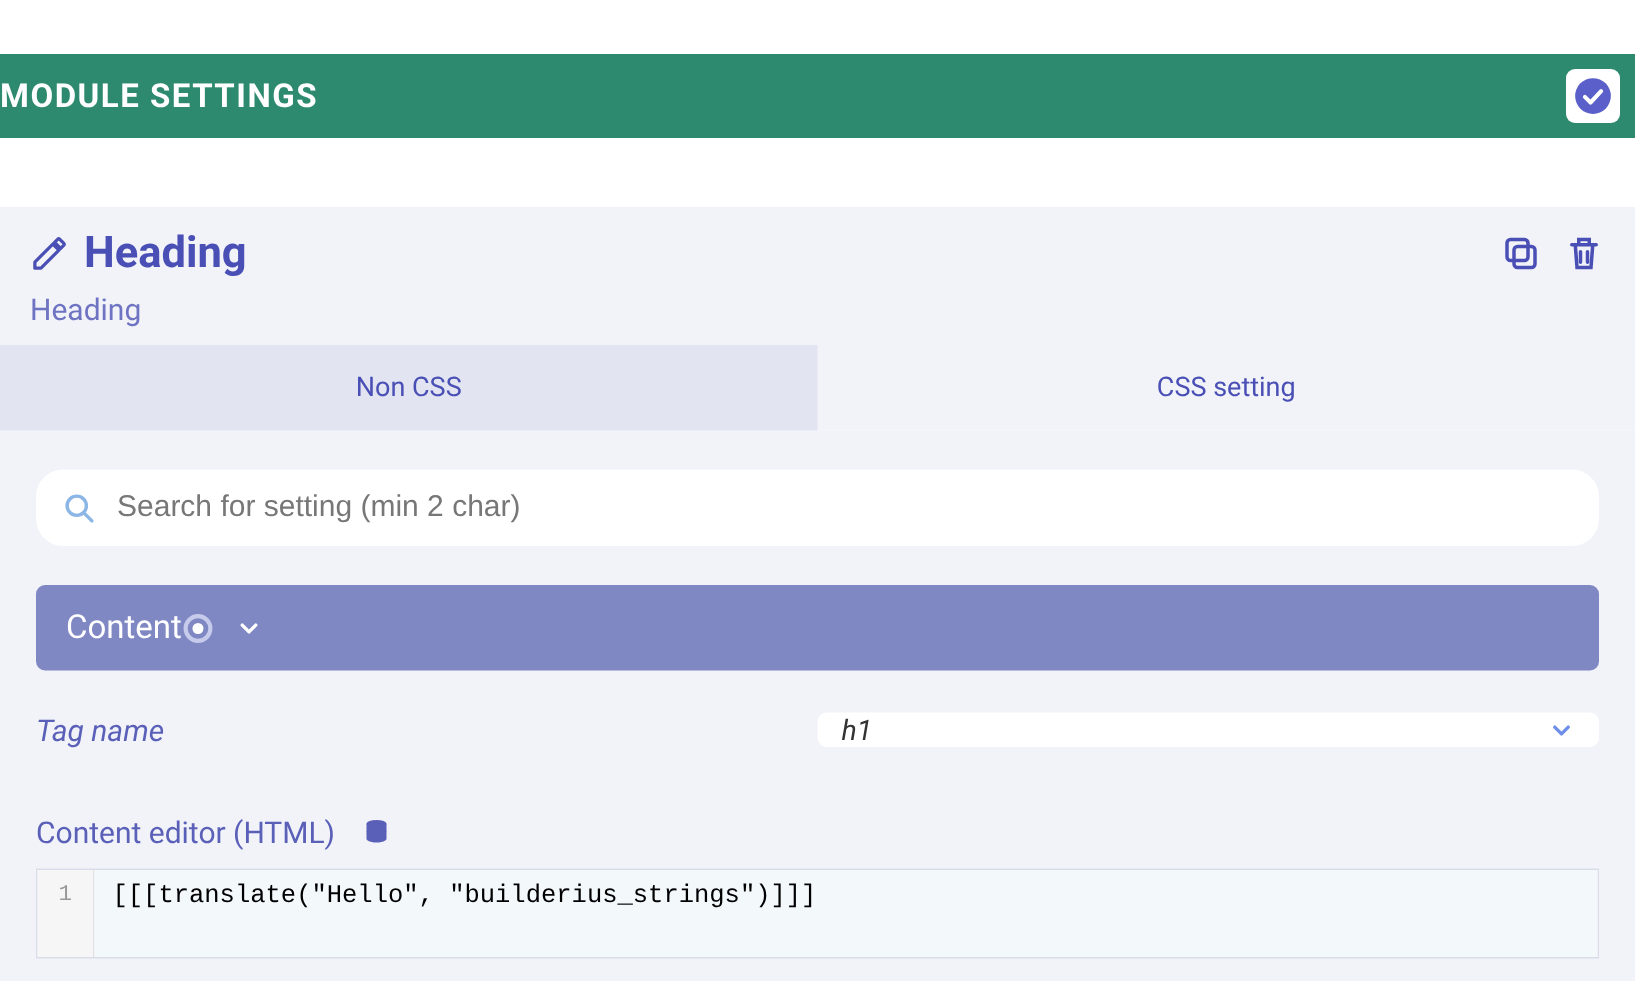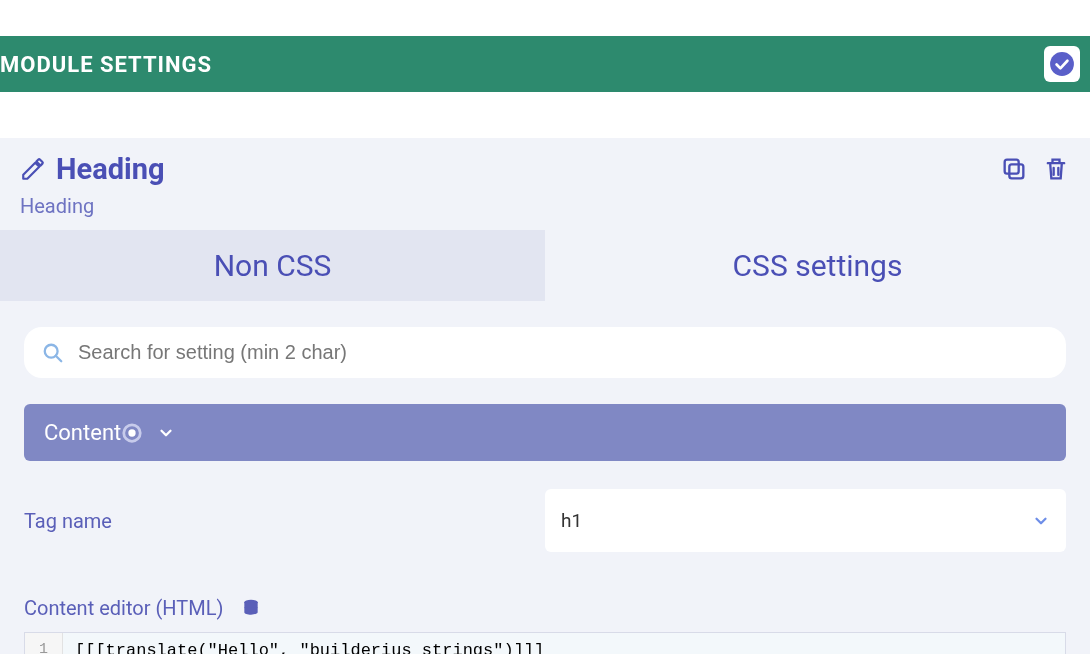--- a/index.html
+++ b/index.html
@@ -10,32 +10,32 @@
 .header-check { position: absolute; right: 10px; top: 10px; width: 36px; height: 36px; background: #fff; border-radius: 6px; display: flex; align-items: center; justify-content: center; cursor: pointer; }
 .header-check svg { width: 26px; height: 26px; }
 .module-row { background: #f1f3f9; padding: 14px 20px 12px 20px; margin-top: 46px; }
 .module-row-top { display: flex; align-items: center; justify-content: space-between; }
 .mt-left { display: flex; align-items: center; gap: 10px; }
 .mt-title { color: #4a4fb5; font-size: 29px; font-weight: 700; }
 .mt-icons { display: flex; gap: 14px; }
 .mt-icons svg { cursor: pointer; }
 .mt-sub { color: #6e73c2; font-size: 20px; margin-top: 8px; }
 .tabs { display: flex; background: #f1f3f9; }
-.tab { flex: 1; text-align: center; padding: 18px 0; color: #4a4fb5; font-size: 30px; cursor: pointer; }
+.tab { flex: 1; text-align: center; padding: 18px 0; color: #4a4fb5; font-size: 18px; cursor: pointer; }
 .tab.active { background: #e2e5f1; }
 .body { background: #f1f3f9; padding: 26px 24px; }
 .search { background: #fff; border-radius: 18px; display: flex; align-items: center; padding: 14px 18px; gap: 14px; }
 .search input { border: none; outline: none; font-size: 20px; color: #333; flex: 1; background: transparent; }
 .search input::placeholder { color: #777; }
 .section { background: #8088c4; color: #fff; border-radius: 6px; padding: 16px 20px; display: flex; align-items: center; justify-content: flex-start; margin-top: 26px; cursor: pointer; }
 .section-left { font-size: 22px; }
 .section-right { display: flex; align-items: center; gap: 14px; }
-.field-row { display: flex; align-items: center; margin-top: 28px; }
+.field-row { display: flex; align-items: flex-start; margin-top: 28px; font-style: italic; }
 .field-label { color: #5a5fb8; font-size: 20px; flex: 0 0 50%; }
-.select { flex: 1; background: #fff; border-radius: 6px; padding: 20px 16px; display: flex; align-items: center; justify-content: space-between; cursor: pointer; font-size: 19px; color: #333; }
+.select { flex: 1; background: #fff; border-radius: 6px; padding: 0 16px; display: flex; align-items: center; justify-content: space-between; cursor: pointer; font-size: 19px; color: #333; }
 .editor-label { color: #5a5fb8; font-size: 20px; margin-top: 44px; display: flex; align-items: center; gap: 18px; }
 .code-editor { margin-top: 12px; display: flex; border: 1px solid #d8dbe8; background: #fff; }
 .gutter { background: #f6f6f6; border-right: 1px solid #e2e2e2; width: 38px; text-align: center; color: #999; font-size: 15px; padding-top: 8px; font-family: 'Courier New', monospace; }
 .code-line { flex: 1; font-family: 'Courier New', monospace; font-size: 17px; padding: 8px 12px; height: 58px; background: #f3f8fb; color: #000; }
 </style>
 </head>
 <body>
 
 <div class="panel">
 
@@ -65,21 +65,21 @@
         <svg width="28" height="28" viewBox="0 0 24 24">
           <path d="M5 7h14 M9 7V4h6v3 M7 7l1 13h8l1-13 M10 11v6 M14 11v6" fill="none" stroke="#4a4fb5" stroke-width="2" stroke-linecap="round"></path>
         </svg>
       </div>
     </div>
     <div class="mt-sub">Heading</div>
   </div>
 
   <div class="tabs">
     <div class="tab active">Non CSS</div>
-    <div class="tab">CSS settings</div>
+    <div class="tab">CSS setting</div>
   </div>
 
   <div class="body">
 
     <div class="search">
       <svg width="22" height="22" viewBox="0 0 24 24">
         <circle cx="10" cy="10" r="7" fill="none" stroke="#8bb6e6" stroke-width="2.5"></circle>
         <line x1="15" y1="15" x2="21" y2="21" stroke="#8bb6e6" stroke-width="2.5" stroke-linecap="round"></line>
       </svg>
       <input type="text" placeholder="Search for setting (min 2 char)" style="">

